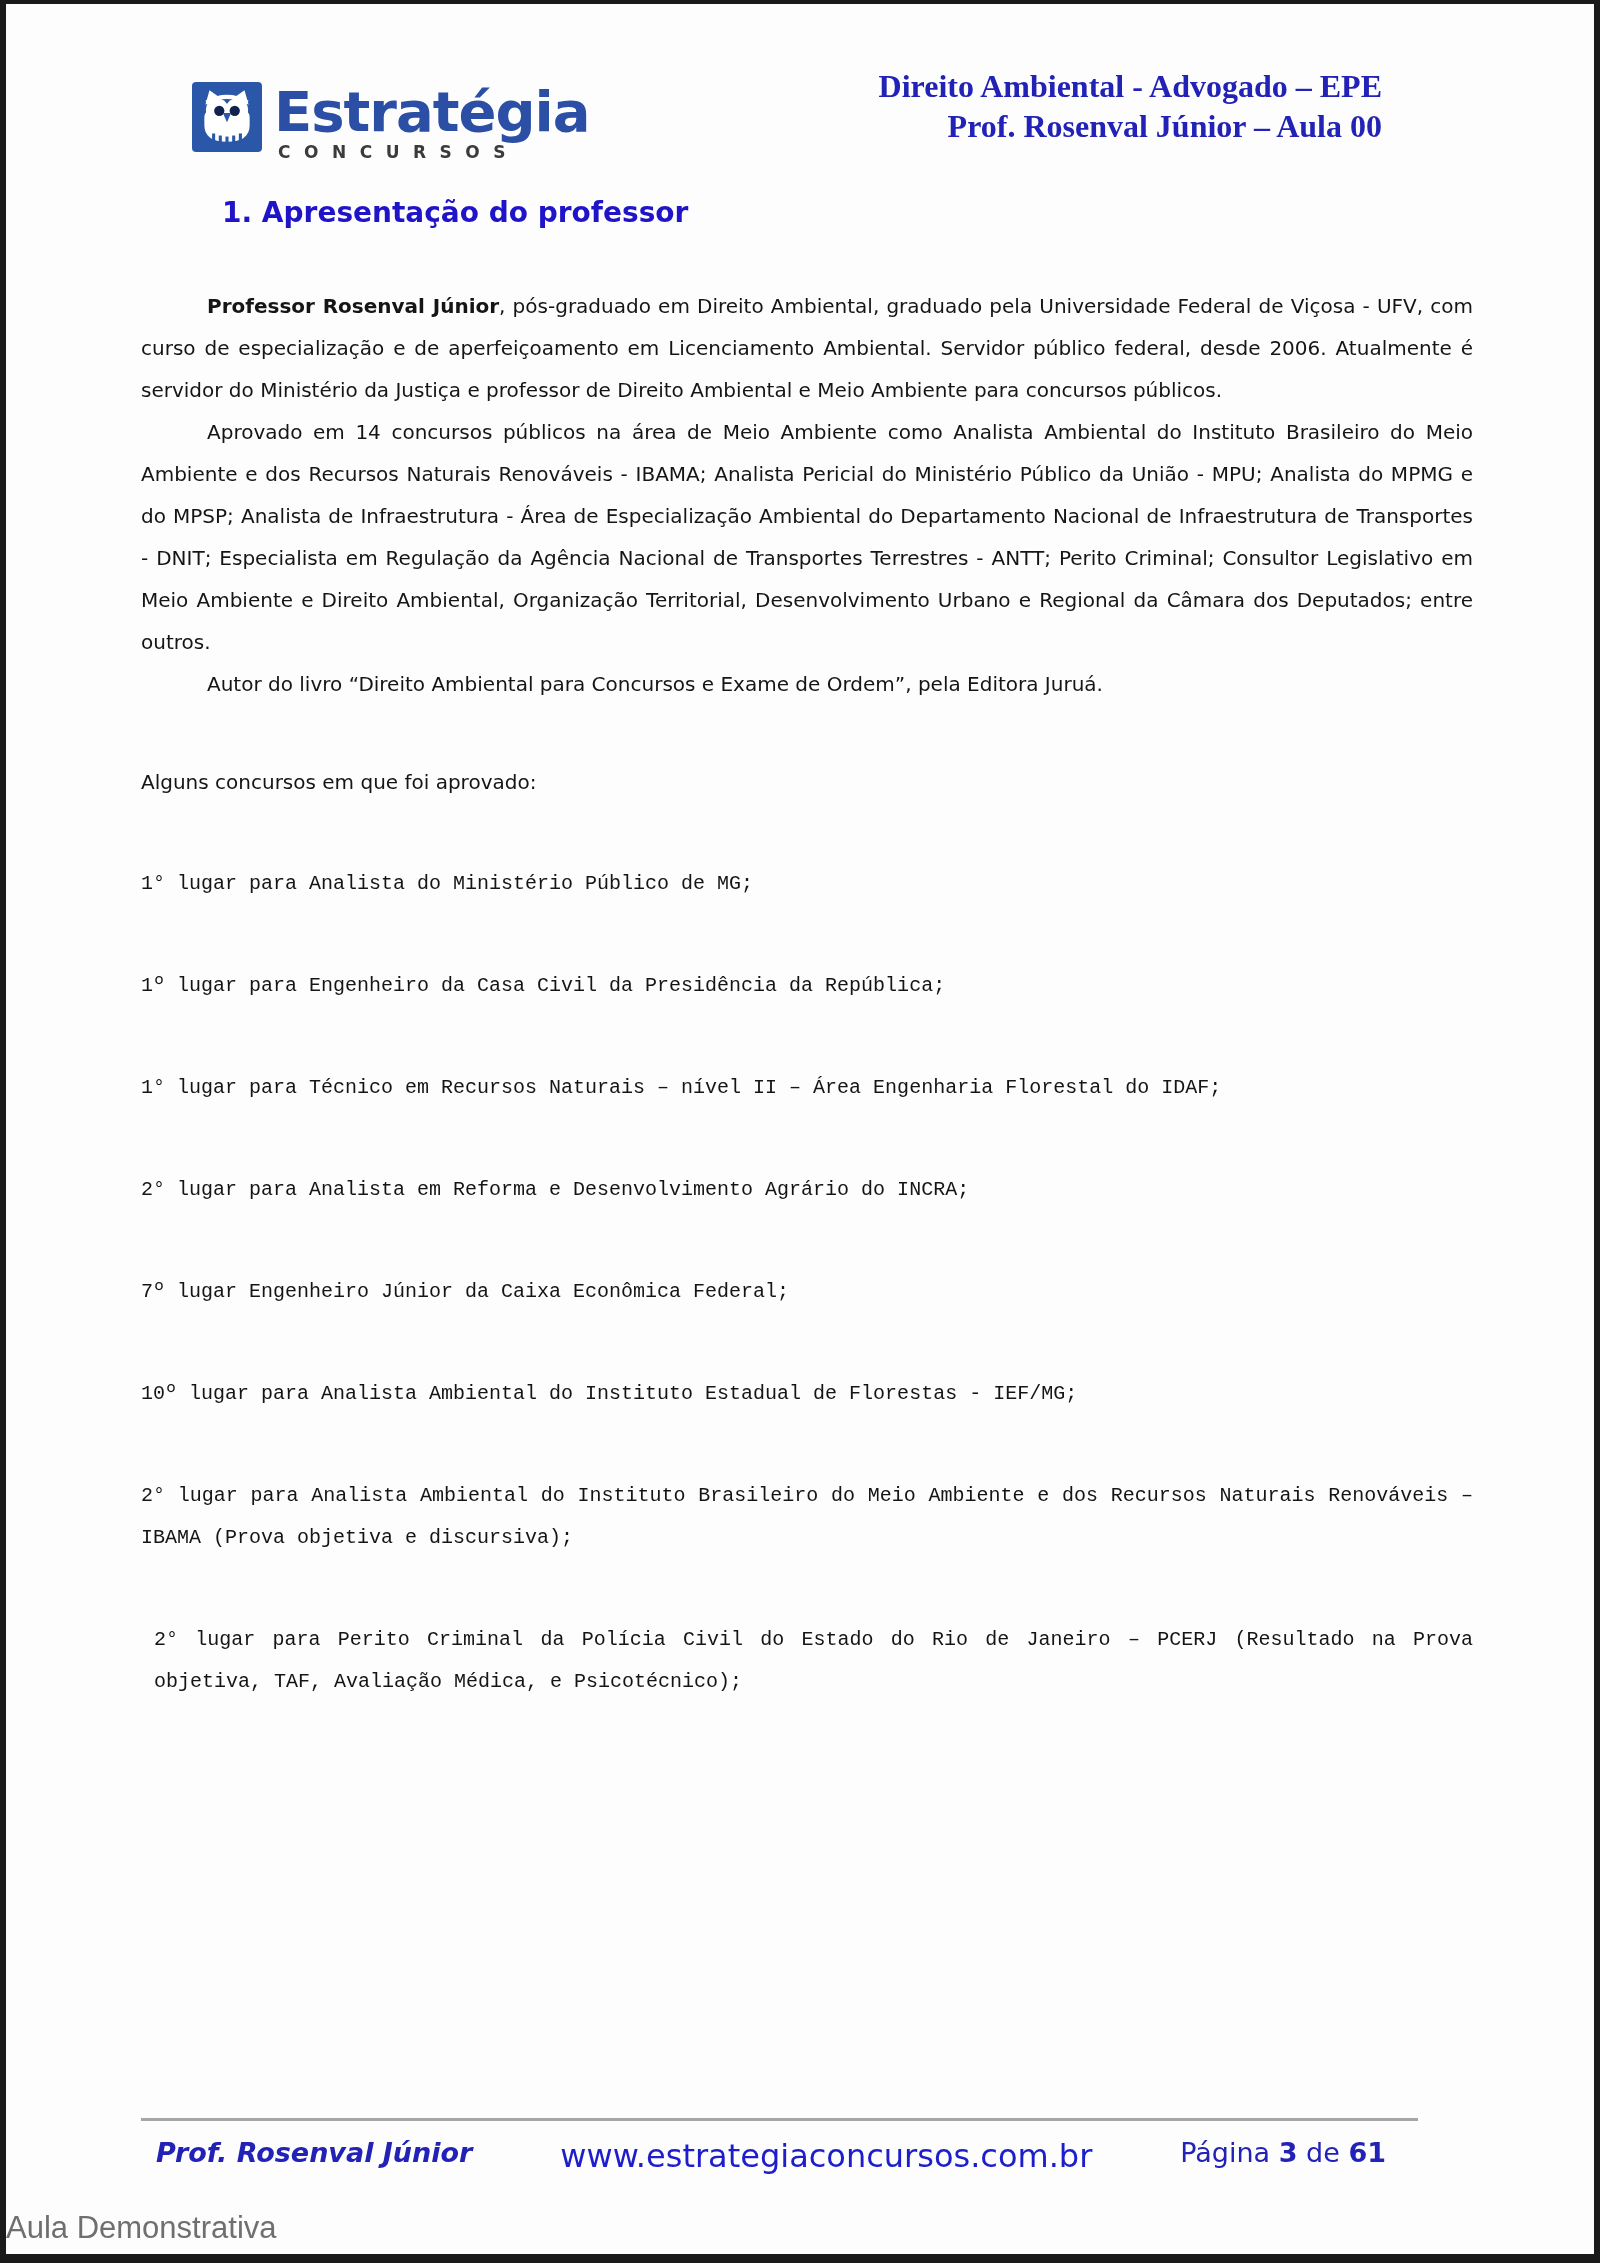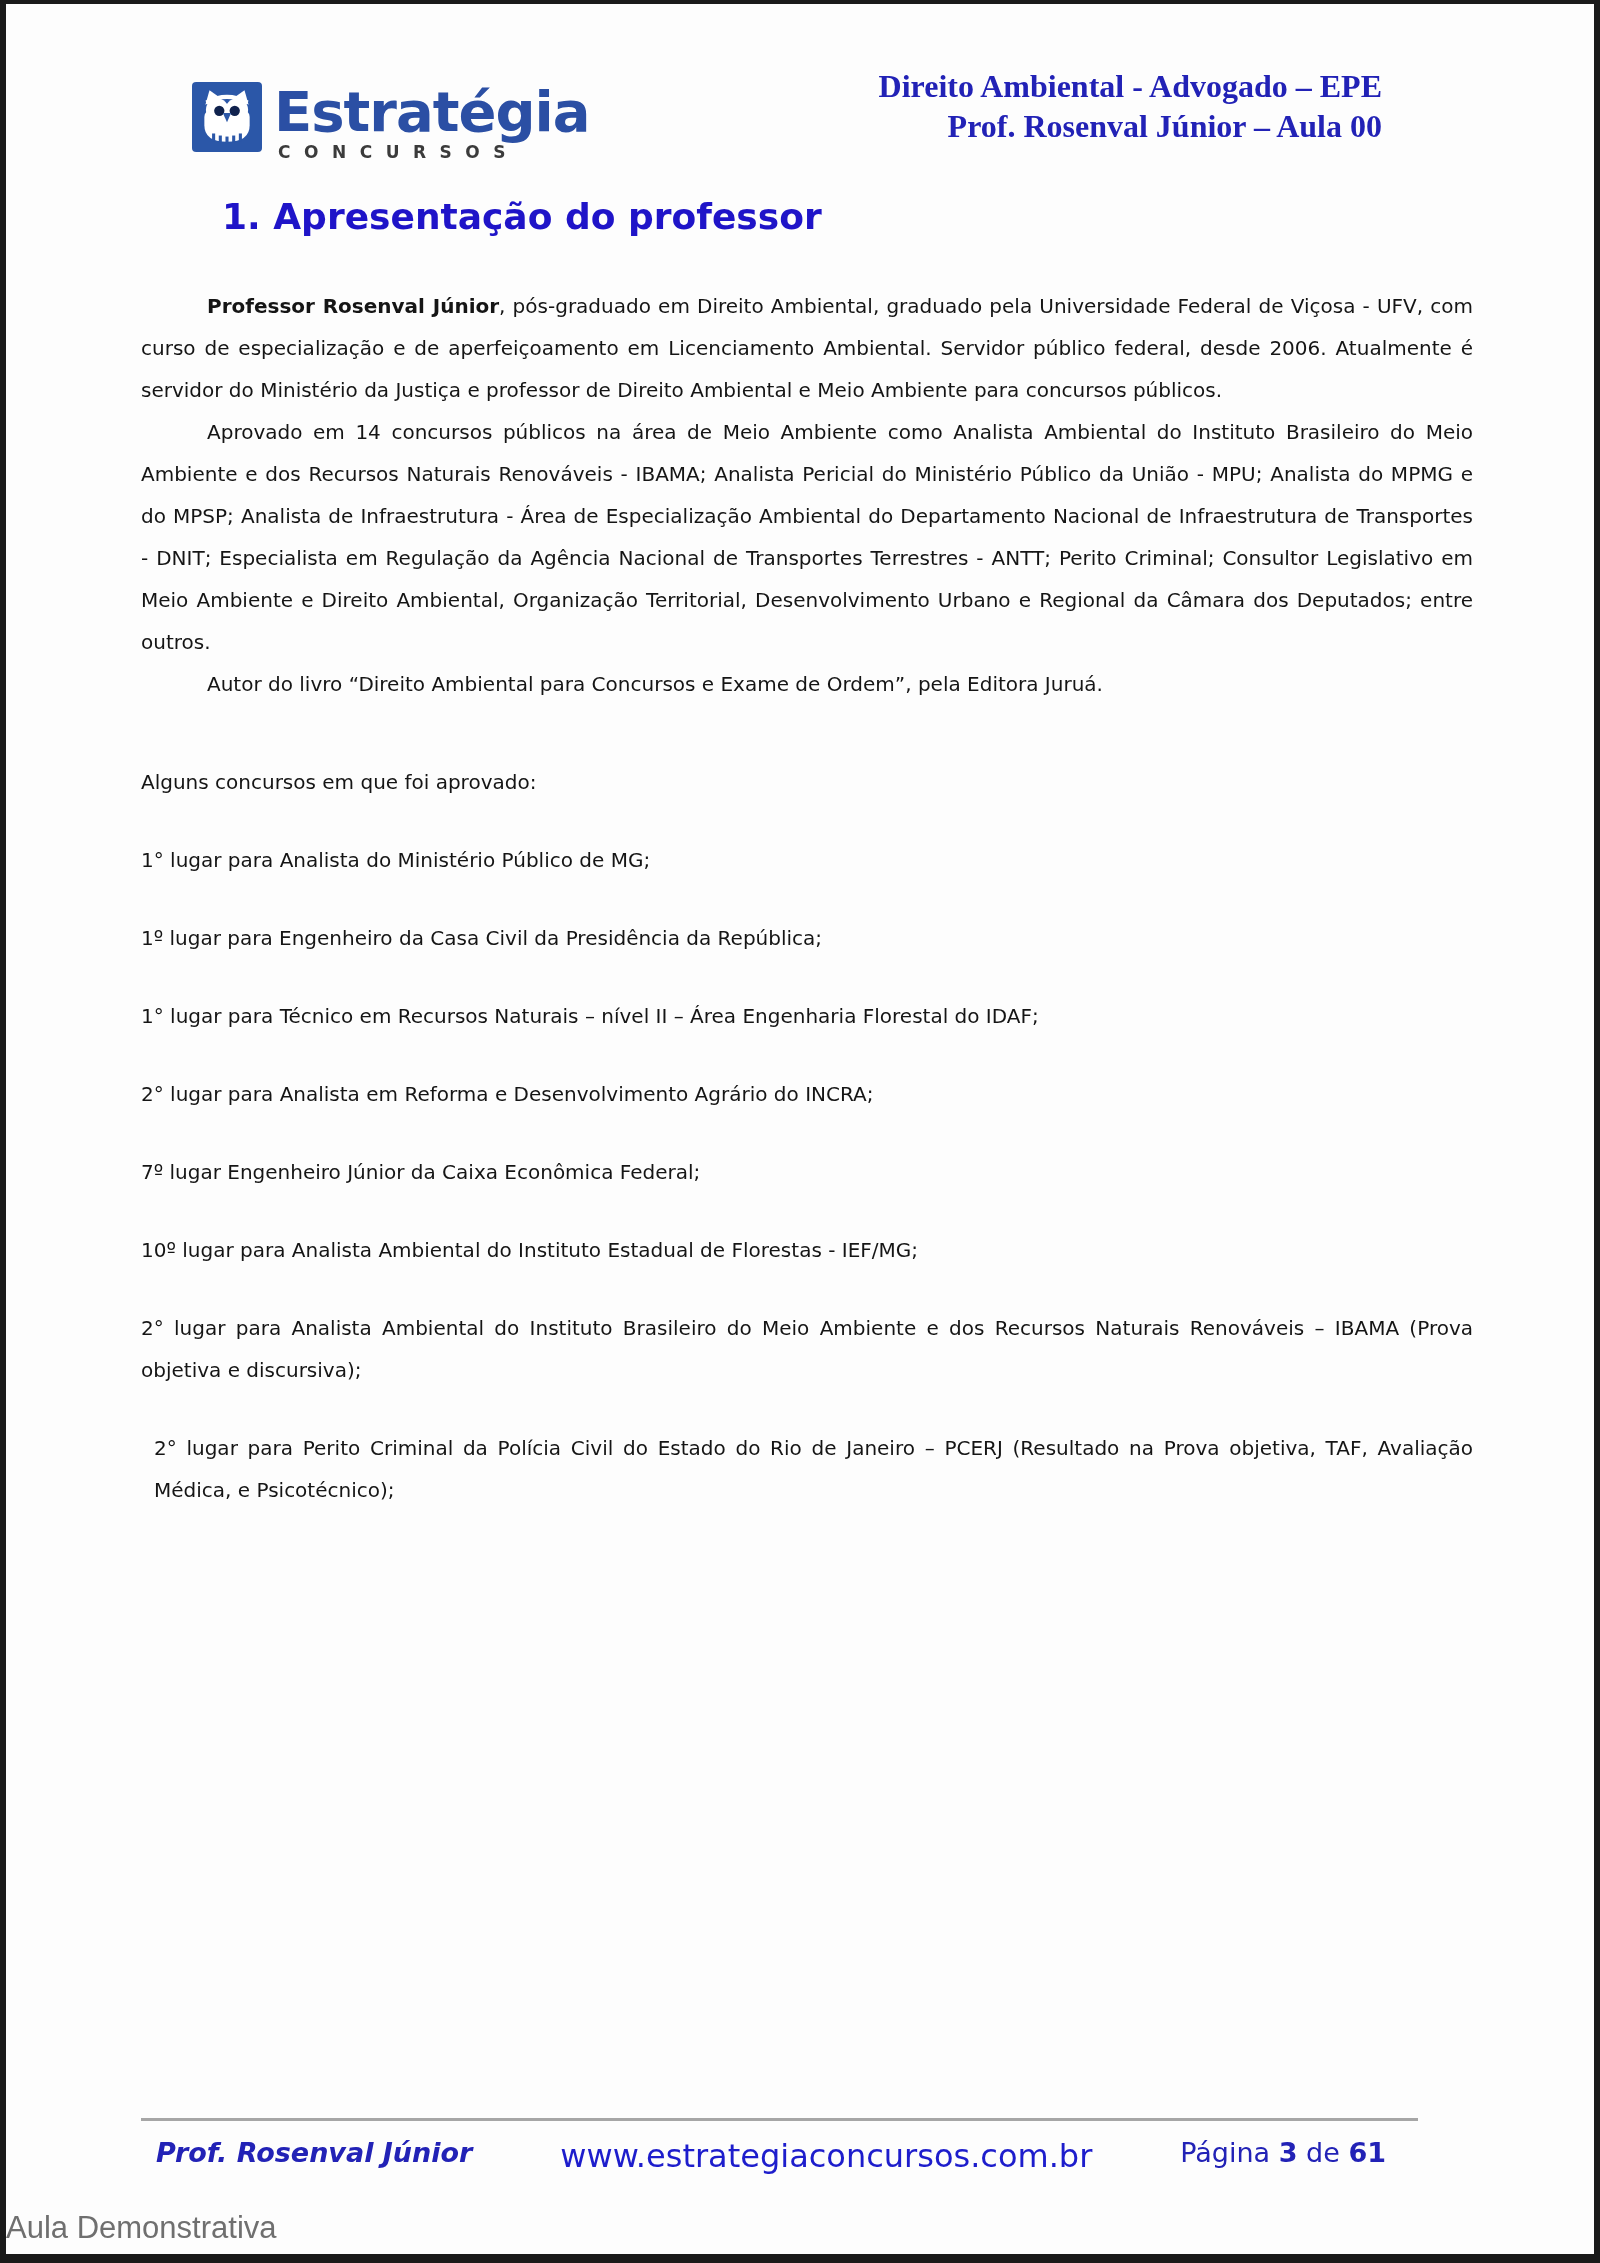--- a/index.html
+++ b/index.html
@@ -30,32 +30,32 @@
   }
   .header-right{
     position:absolute;top:62px;right:212px;
     text-align:right;
     font-family:"Liberation Serif",serif;font-weight:bold;
     font-size:32px;line-height:40px;color:#2222b6;
   }
   
   .doc-heading{
     position:absolute;left:216px;top:192px;margin:0;
-    font-size:36px;font-weight:bold;color:#1f14c8;
+    font-size:28px;font-weight:bold;color:#1f14c8;
     font-family:"DejaVu Sans",sans-serif;
   }
   
   .content{
     position:absolute;left:135px;top:281px;width:1332px;
     font-size:20px;line-height:42px;text-align:justify;
   }
   .content p{margin:0;}
   .content p.indent{text-indent:66px;}
   .content p.gap-before{margin-top:56px;}
-  .content .li{margin-top:36px;}
+  .content .li{margin-top:60px;font-family:Liberation Mono, monospace;}
   .content .intro{text-align:left;}
   
   .footer-divider{
     position:absolute;left:135px;top:2114px;width:1277px;height:3px;
     background:#a6a6a6;
   }
   .footer-row{
     position:absolute;left:150px;top:2133px;width:1230px;
     display:flex;justify-content:space-between;align-items:flex-start;
     color:#2222b6;

